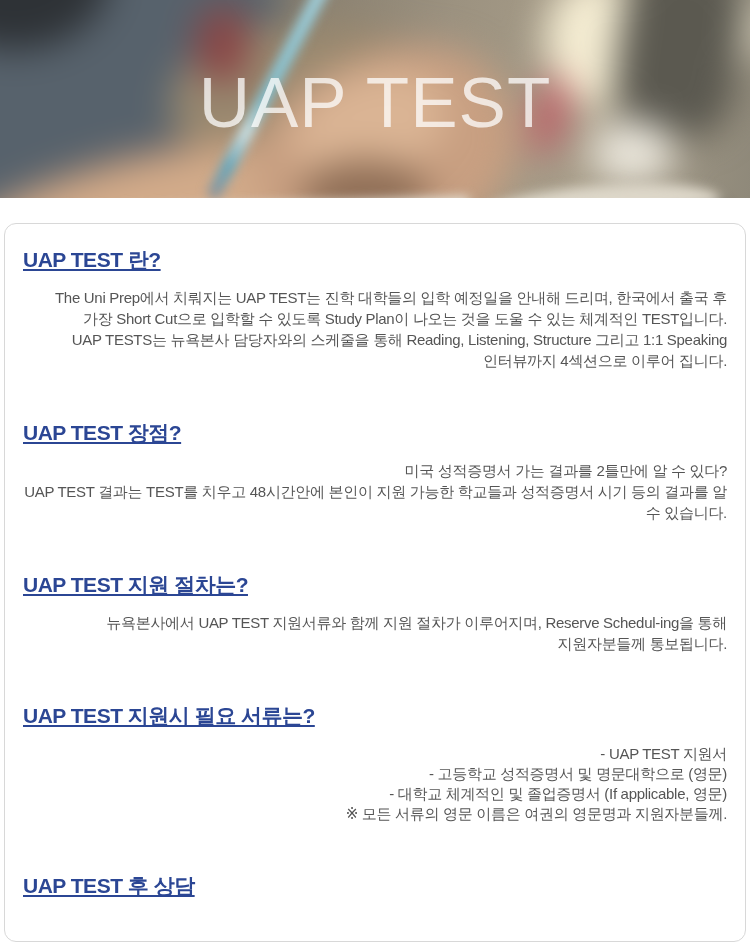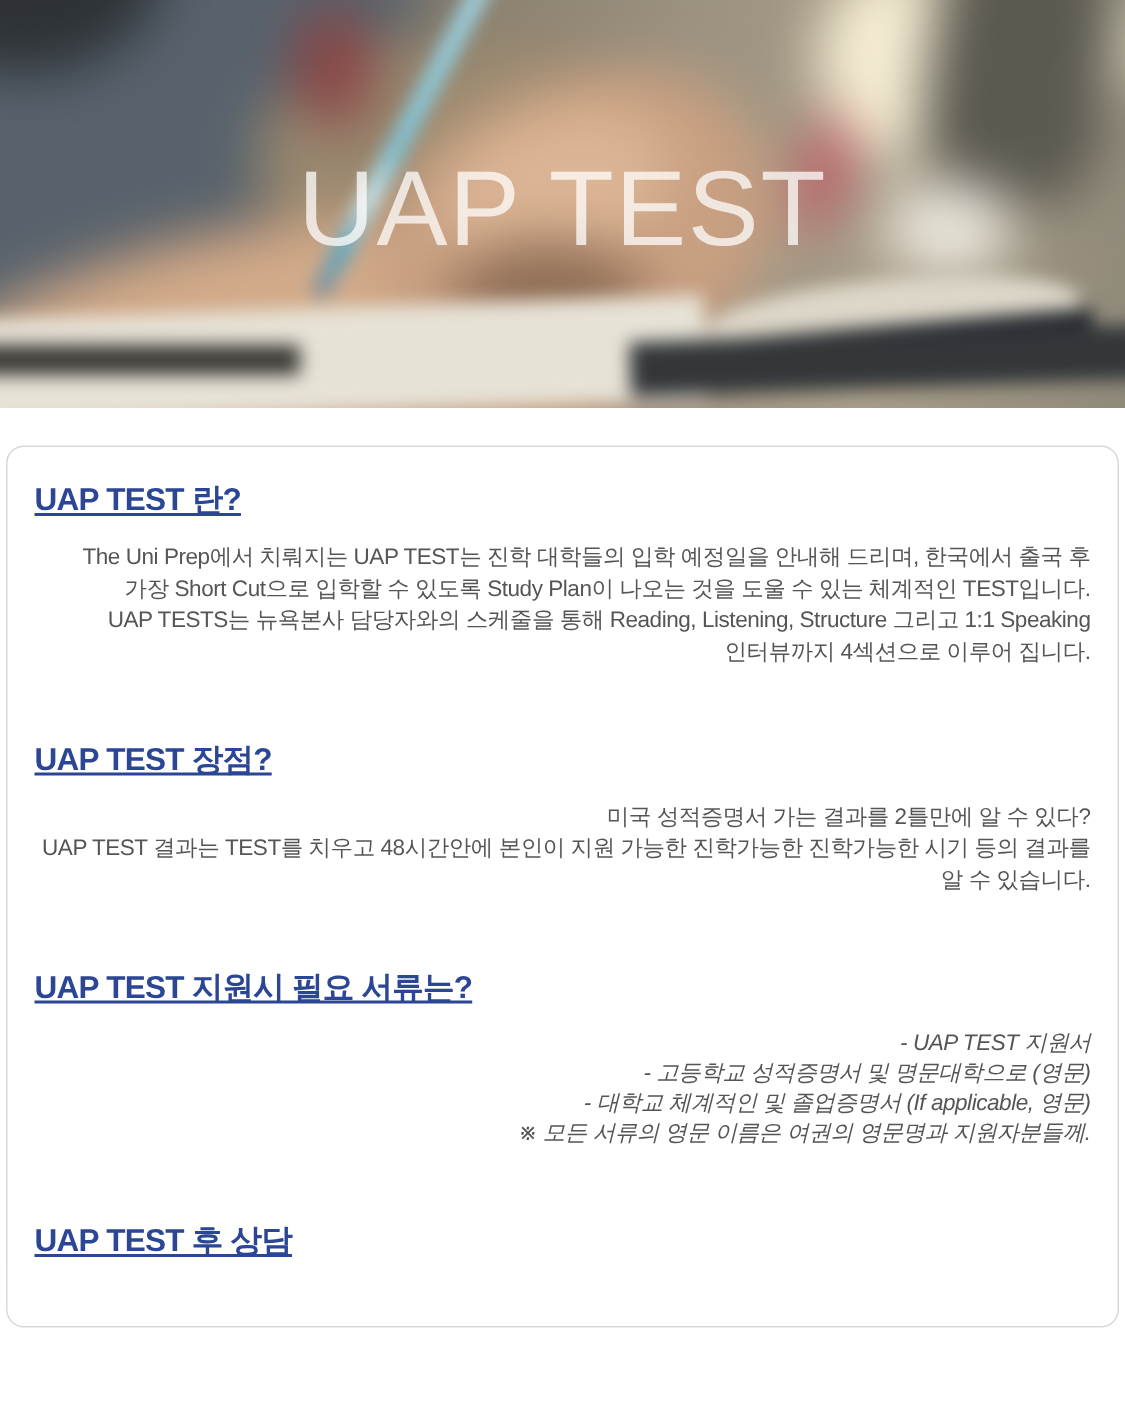--- a/index.html
+++ b/index.html
@@ -12,21 +12,21 @@
   .page {
     width: 750px;
     margin: 0 auto;
     background: #ffffff;
   }
 
   
   .hero {
     position: relative;
     width: 750px;
-    height: 272px;
+    height: 198px;
     overflow: hidden;
     background: linear-gradient(100deg, #4e575f 0%, #5c646c 18%, #8a8171 40%, #9c9280 58%, #a89e8a 78%, #8f897a 100%);
     text-decoration: underline;
   }
   .hero .blur-soft {
     position: absolute;
     inset: -30px;
     filter: blur(18px);
   }
   .hero .blur-mild {
@@ -97,21 +97,21 @@
   }
   .section p {
     margin: 0;
     font-size: 15px;
     line-height: 21px;
     color: #555555;
     letter-spacing: -0.3px;
     word-break: keep-all;
     text-align: right;
   }
-  .section p.doc-line { line-height: 20px; font-style: italic; }
+  .section p.doc-line { line-height: 20px; }
 </style>
 </head>
 <body>
 
 <div class="page">
 
   <div class="hero">
     <div class="blur-soft">
       <div class="shape s-shirt"></div>
       <div class="shape s-headdark"></div>
@@ -143,23 +143,27 @@
 
     <section class="section">
       <h2>UAP TEST 란?</h2>
       <p>The Uni Prep에서 치뤄지는 UAP TEST는 진학 대학들의 입학 예정일을 안내해 드리며, 한국에서 출국 후 가장 Short Cut으로 입학할 수 있도록 Study Plan이 나오는 것을 도울 수 있는 체계적인 TEST입니다.</p>
       <p>UAP TESTS는 뉴욕본사 담당자와의 스케줄을 통해 Reading, Listening, Structure 그리고 1:1 Speaking 인터뷰까지 4섹션으로 이루어 집니다.</p>
     </section>
 
     <section class="section">
       <h2>UAP TEST 장점?</h2>
       <p>미국 성적증명서 가는 결과를 2틀만에 알 수 있다?</p>
-      <p>UAP TEST 결과는 TEST를 치우고 48시간안에 본인이 지원 가능한 진학가능한 진학가능한 시기 등의 결과를 알 수 있습니다.</p>
+      <p>UAP TEST 결과는 TEST를 치우고 48시간안에 본인이 지원 가능한 학교들과 성적증명서 시기 등의 결과를 알 수 있습니다.</p>
     </section>
 
+    <section class="section">
+      <h2>UAP TEST 지원 절차는?</h2>
+      <p>뉴욕본사에서 UAP TEST 지원서류와 함께 지원 절차가 이루어지며, Reserve Schedul-ing을 통해 지원자분들께 통보됩니다.</p>
+    </section>
 
     <section class="section">
       <h2>UAP TEST 지원시 필요 서류는?</h2>
       <p class="doc-line">- UAP TEST 지원서</p>
       <p class="doc-line">- 고등학교 성적증명서 및 명문대학으로 (영문)</p>
       <p class="doc-line">- 대학교 체계적인 및 졸업증명서 (If applicable, 영문)</p>
       <p class="doc-line">※ 모든 서류의 영문 이름은 여권의 영문명과 지원자분들께.</p>
     </section>
 
     <section class="section">

